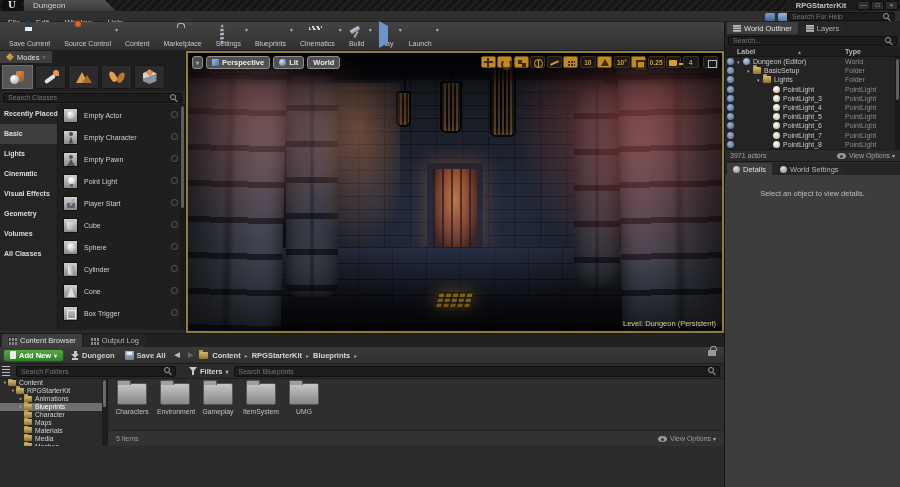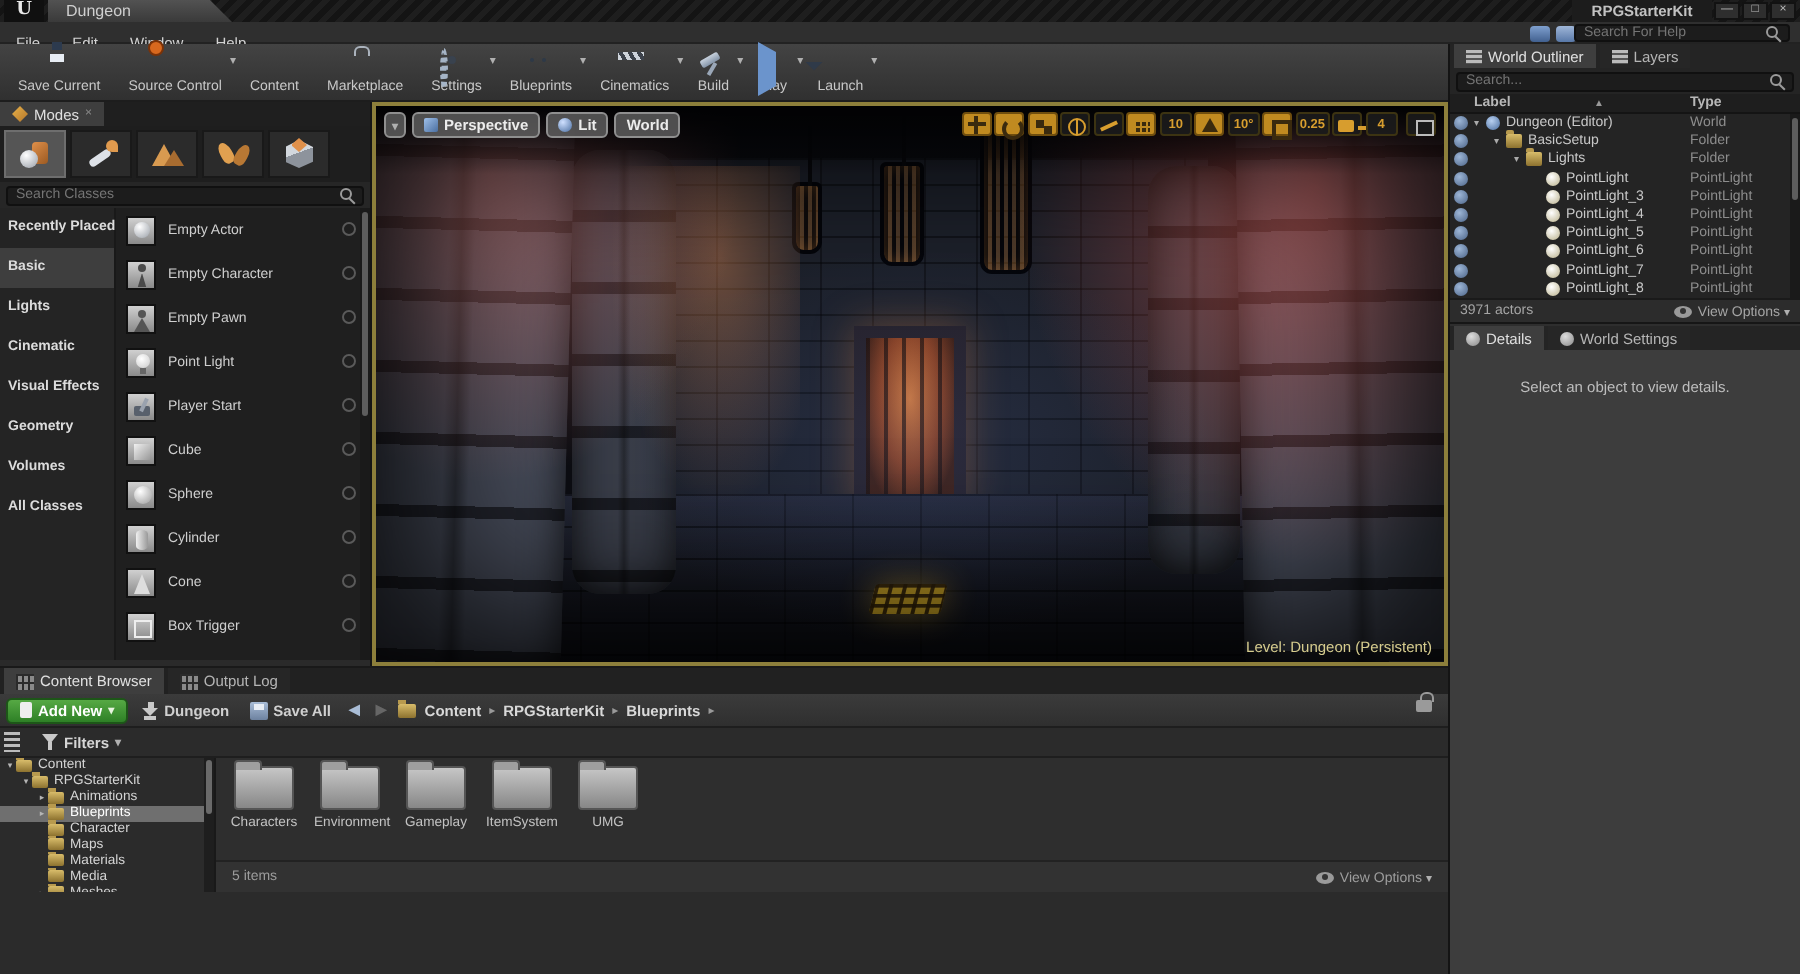--- a/index.html
+++ b/index.html
@@ -690,25 +690,33 @@
 
         <span style="display:flex;align-items:center;gap:4px;">
           <span class="crumb">Blueprints</span>
           <span class="crumb-sep">▸</span>
         </span>
       </div>
     <span class="lock-ico"></span>
   </div>
   <div id="cb-filter-row">
     <span id="src-toggle"></span>
+    <div id="search-folders" class="searchbox">
+      <input placeholder="Search Folders" style="">
+      <span class="mag"></span>
+    </div>
     <div id="filters-btn">
       <span class="funnel"></span>
       <span>Filters</span>
       <span class="dd-glyph">▾</span>
     </div>
+    <div id="search-assets" class="searchbox">
+      <input placeholder="Search Blueprints" style="">
+      <span class="mag"></span>
+    </div>
   </div>
   <div id="cb-body">
     <div id="cb-tree">
       <div>
 
           <div class="tree-row t0">
             <span class="t-arrow">▾</span>
             <span class="tree-folder"></span>
             <span class="t-lbl">Content</span>
           </div>

